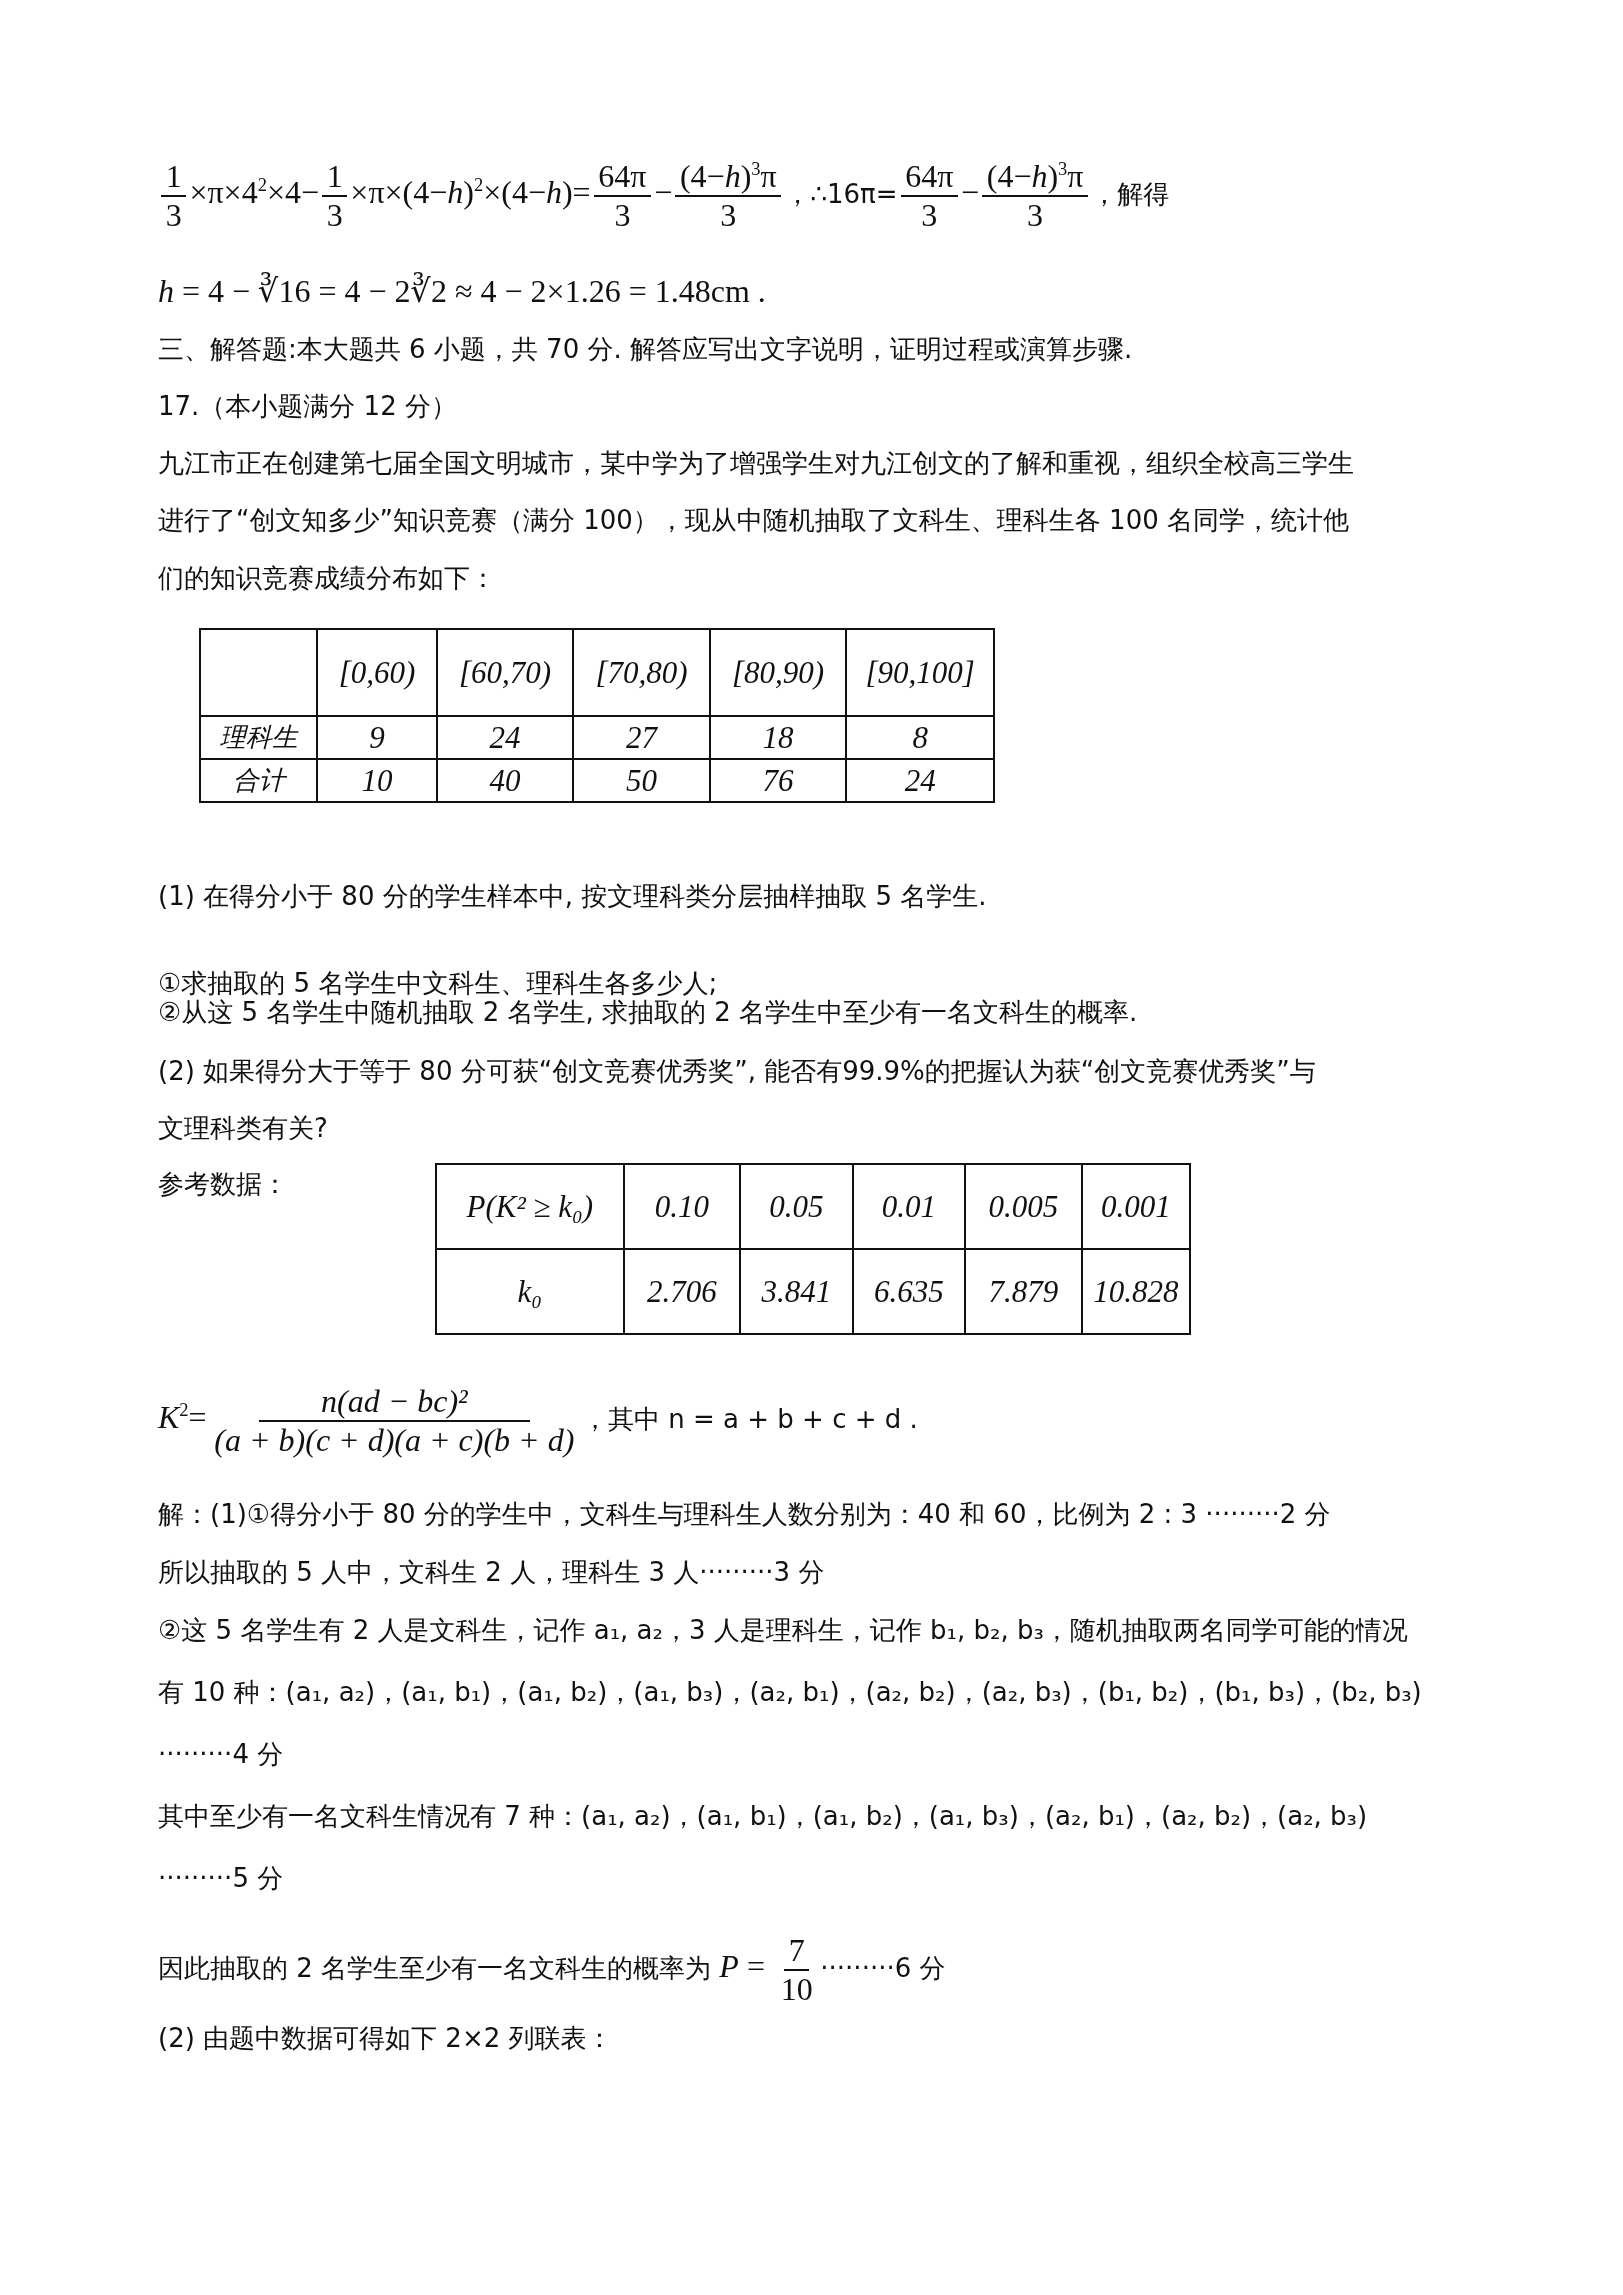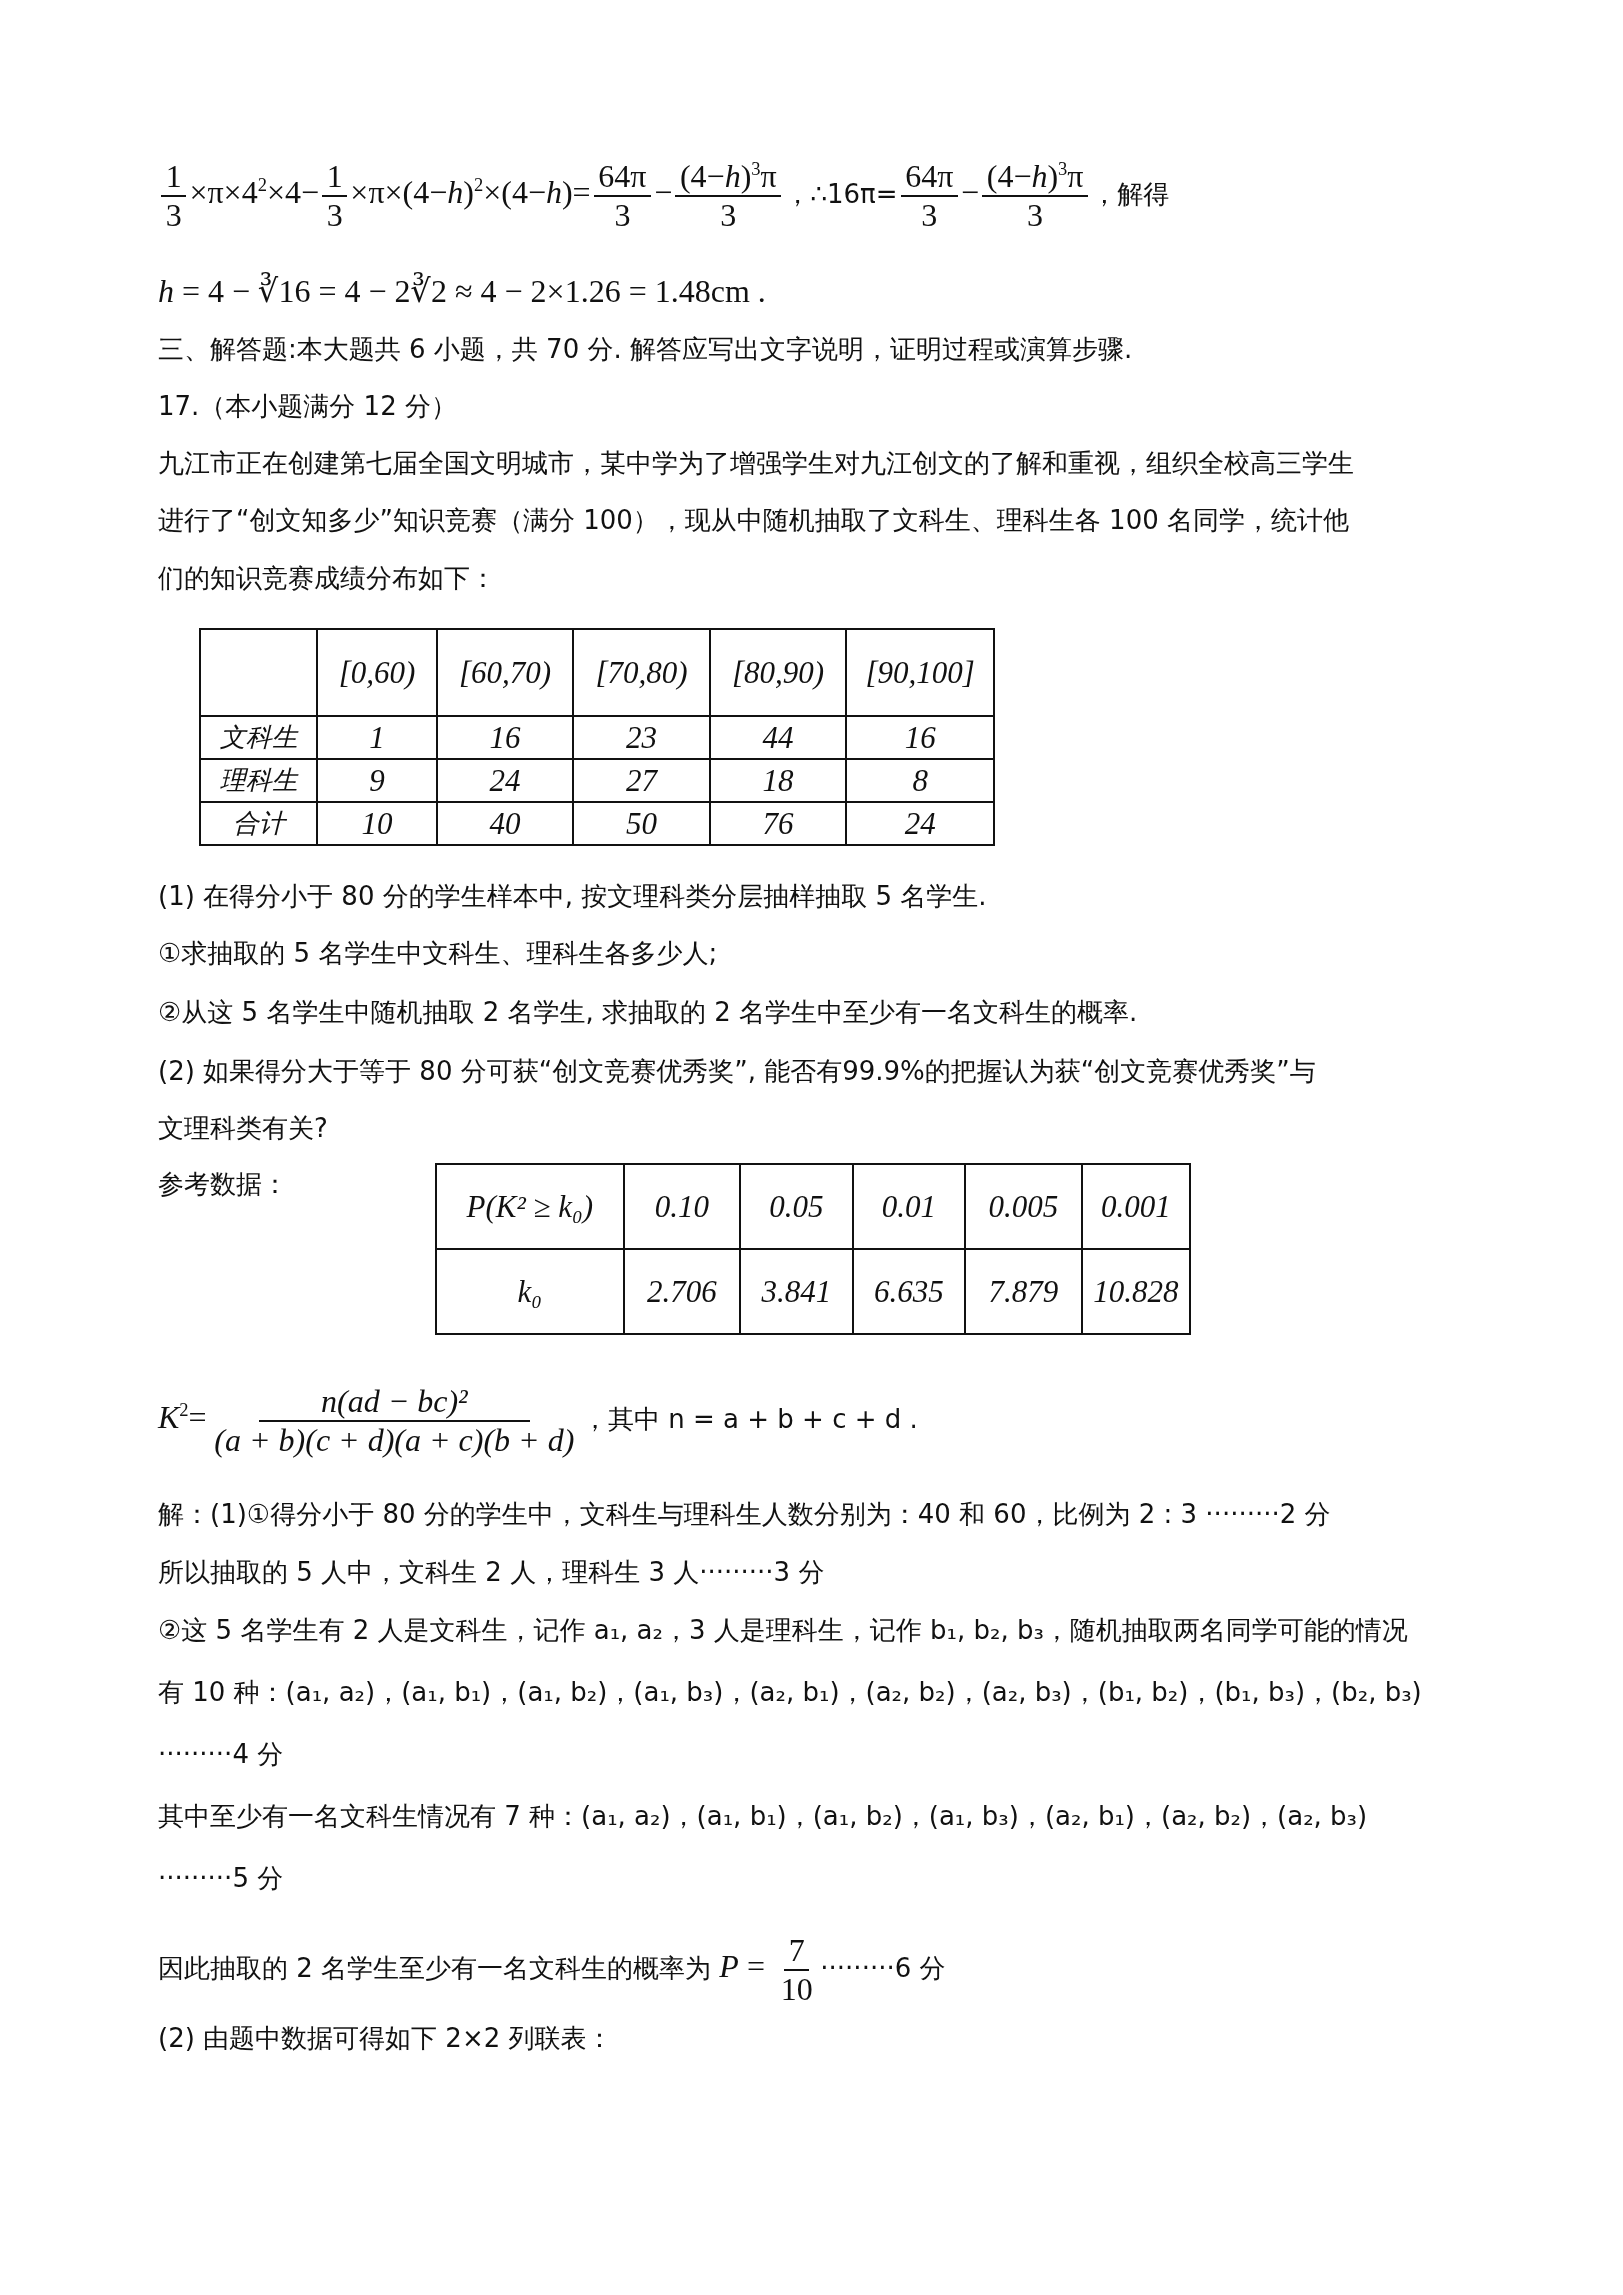--- a/index.html
+++ b/index.html
@@ -60,48 +60,40 @@
   <tbody>
       <tr style="height:87px;">
     <td style="width:114px;"></td>
     <td style="width:116px;">[0,60)</td>
     <td style="width:133px;">[60,70)</td>
     <td style="width:133px;">[70,80)</td>
     <td style="width:133px;">[80,90)</td>
     <td style="width:144px;">[90,100]</td>
   </tr>
   <tr style="height:43px;">
-    <td class="rh">文科生</td>
-    <td>1</td>
-    <td>16</td>
-    <td>23</td>
-    <td>44</td>
-    <td>16</td>
-  </tr>
-  <tr style="height:43px;">
     <td class="rh">理科生</td>
     <td>9</td>
     <td>24</td>
     <td>27</td>
     <td>18</td>
     <td>8</td>
   </tr>
   <tr style="height:43px;padding-left:24px;">
     <td class="rh">合计</td>
     <td>10</td>
     <td>40</td>
     <td>50</td>
     <td>76</td>
     <td>24</td>
   </tr>
 </tbody>
   </table>
 
 <div class="line cjk" style="top:881px;">(1) 在得分小于 80 分的学生样本中, 按文理科类分层抽样抽取 5 名学生.</div>
-<div class="line cjk" style="top:938px;text-align:right;">①求抽取的 5 名学生中文科生、理科生各多少人;</div>
+<div class="line cjk" style="top:968px;text-align:right;">①求抽取的 5 名学生中文科生、理科生各多少人;</div>
 <div class="line cjk" style="top:997px;">②从这 5 名学生中随机抽取 2 名学生, 求抽取的 2 名学生中至少有一名文科生的概率.</div>
 <div class="line cjk" style="top:1056px;">(2) 如果得分大于等于 80 分可获“创文竞赛优秀奖”, 能否有99.9%的把握认为获“创文竞赛优秀奖”与</div>
 <div class="line cjk" style="top:1113px;">文理科类有关?</div>
 
 <div class="line cjk" style="top:1169px;">参考数据：</div>
 
 <table class="t" style="left:435px;top:1163px;width:756px;">
   <tbody>
       <tr style="height:85px;">
     <td style="width:185px;font-style:italic;">P(K² ≥ k₀)</td>

